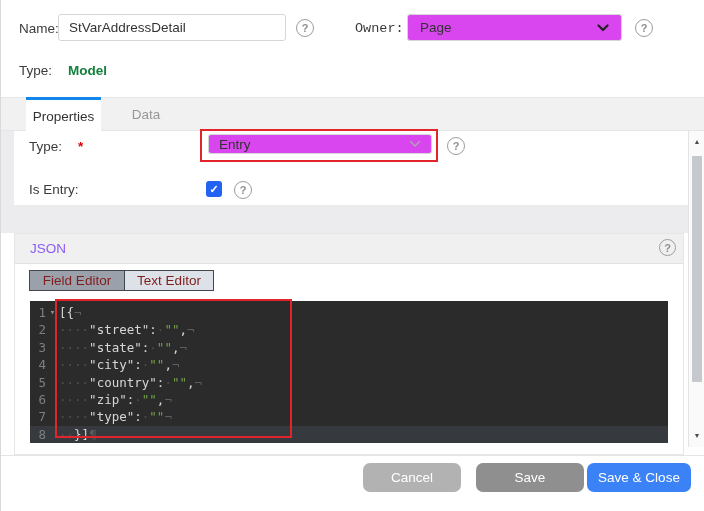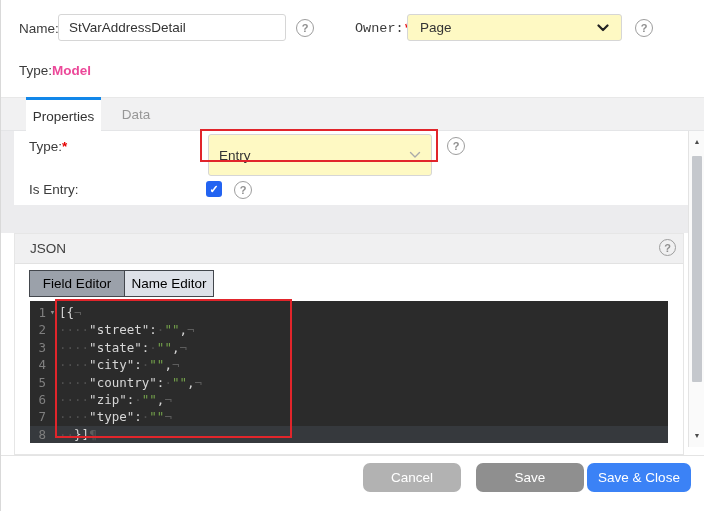--- a/index.html
+++ b/index.html
@@ -1,36 +1,36 @@
 <!DOCTYPE html>
 <html><head>
 <meta charset="utf-8">
 <style>
   html,body { margin:0; padding:0; background:#fff; }
   body { font-family:"Liberation Sans", sans-serif; }
   #app { position:relative; width:704px; height:511px; background:#fff; overflow:hidden; border-left:1px solid #d9d9d9; box-sizing:border-box; }
   .abs { position:absolute; box-sizing:border-box; }
-  .label { font-size:13.5px; color:#3b3b3b; display:flex; gap:0; white-space:nowrap; }
+  .label { font-size:13.5px; color:#3b3b3b; display:flex; gap:16px; white-space:nowrap; }
   .req { color:#e60000; font-weight:bold; }
   .help { width:18px; height:18px; border:1px solid #9d9d9d; border-radius:50%; color:#8f8f8f;
           font-size:11px; font-weight:bold; display:flex; align-items:center; justify-content:center; background:#fff0; }
   .input { border:1px solid #d6d6d6; border-radius:3px; font-family:"Liberation Sans",sans-serif;
            font-size:13.5px; color:#333; padding:0 10px; background:#fff; outline:none; }
-  .sel { background:#fef9c3; border:1px solid #d6d6d6; border-radius:3px; display:flex; align-items:center;
+  .sel { background:#d946ef; border:1px solid #d6d6d6; border-radius:3px; display:flex; align-items:center;
          font-size:13.5px; color:#333; padding:0 12px; justify-content:space-between; cursor:default; }
   .tabstrip { background:#f1f1f2; border-top:1px solid #e8e8e8; border-bottom:1px solid #e4e5e7; }
   .tab { display:flex; align-items:center; justify-content:center; font-size:13.5px; cursor:default; }
   .tab.active { background:#fff; border-top:3px solid #1287e9; color:#333; z-index:3; }
   .tab.inactive { color:#979797; }
   .grayband { background:#ececee; }
   .panel { background:#fff; }
   .json-header { background:#f0f0f1; border-bottom:1px solid #e2e2e2; display:flex; align-items:center; }
-  .json-title { font-size:13.5px; color:#404040; padding-left:15px; }
+  .json-title { font-size:13.5px; color:#8b5cf6; padding-left:15px; }
   .toggle { display:flex; border:1px solid #43474d; }
-  .tbtn { height:25px; display:flex; align-items:center; justify-content:center; font-size:13.5px; color:#000000; cursor:default; }
+  .tbtn { height:19px; display:flex; align-items:center; justify-content:center; font-size:13.5px; color:#7f1d1d; cursor:default; }
   .tbtn.dark { background:#9ba1aa; border-right:1px solid #43474d; }
   .tbtn.light { background:#dde1e8; }
   .editor { background:#2b2b2b; font-family:"DejaVu Sans Mono", monospace; font-size:12.5px;
             line-height:17.4px; color:#d6d6d6; padding-top:3px; overflow:hidden; }
   .cm-line { display:flex; white-space:pre; height:17.4px; }
   .cm-line.active { background:#36393d; }
   .ln { width:16px; text-align:right; color:#7f7f7f; flex:none; }
   .fold { width:13px; text-align:center; color:#8f8f8f; font-size:9px; flex:none; line-height:17.4px; }
   .tk-p { color:#d6d6d6; }
   .tk-w { color:#4f4f4f; }
@@ -42,21 +42,21 @@
   .scrollbar { background:#fafafa; border-left:1px solid #e3e3e3; }
   .scroll-arrow { width:16px; height:14px; display:flex; align-items:center; justify-content:center;
                   font-size:7px; color:#4c4c4c; cursor:default; }
   .scroll-thumb { background:#c5c8cd; border-radius:1px; }
   .footer { background:#fff; border-top:1px solid #e4e4e4; }
   .btn { height:29px; border:none; border-radius:7px; color:#fff; font-size:13.5px;
          font-family:"Liberation Sans",sans-serif; display:flex; align-items:center; justify-content:center; cursor:default; }
   .btn-cancel { background:#b2b2b2; }
   .btn-save { background:#8f8f8f; }
   .btn-primary { background:#3b82f6; }
-  .bold { font-weight:bold; color:#ec4899; }
+  .bold { font-weight:bold; color:#15803d; }
   svg { display:block; }
 </style>
 </head>
 <body>
 
 <div id="app">
 
   <div class="abs label" style="left:18px; top:21px;">
     <span>Name:</span>
     <span class="req">*</span>
@@ -84,34 +84,34 @@
 
   <div class="abs label" style="left:18px; top:63px;">
     <span>Type:</span>
     <span class="bold">Model</span>
   </div>
 
   <div class="abs tabstrip" style="left:0; top:97px; width:704px; height:34px;"></div>
   <div class="abs tab active" style="left:25px; top:97px; width:75px; height:35px;">
     <span>Properties</span>
   </div>
-  <div class="abs tab inactive" style="left:104px; top:97px; width:62px; height:34px;">
+  <div class="abs tab inactive" style="left:114px; top:97px; width:62px; height:34px;">
     <span>Data</span>
   </div>
 
   <div class="abs grayband" style="left:0; top:131px; width:13px; height:74px;"></div>
   <div class="abs grayband" style="left:0; top:205px; width:687px; height:28px;"></div>
 
   <div class="abs panel" style="left:13px; top:131px; width:670px; height:74px;"></div>
 
   <div class="abs label" style="left:28px; top:139px;">
     <span>Type:</span>
     <span class="req">*</span>
   </div>
-  <div class="abs sel" style="left:207px; top:134px; width:224px; height:42px; padding:0 10px;">
+  <div class="abs sel" style="left:207px; top:134px; width:224px; height:20px; padding:0 10px;">
     <span>Entry</span>
     <span>
       <svg width="12" height="8" viewBox="0 0 12 8">
           <path d="M1.5 1.5 L6 6 L10.5 1.5" fill="none" stroke="#aaa" stroke-width="1.4" stroke-linecap="round" stroke-linejoin="round"></path>
         </svg>
     </span>
   </div>
   <div class="abs redbox" style="left:199px; top:129px; width:238px; height:33px;"></div>
   <div class="abs help" style="left:446px; top:137px;">
     <span>?</span>
@@ -134,21 +134,21 @@
   </div>
   <div class="abs help" style="left:658px; top:239px; width:17px; height:17px;">
     <span>?</span>
   </div>
 
   <div class="abs toggle" style="left:28px; top:270px;">
     <div class="tbtn dark" style="width:94px;">
       <span>Field Editor</span>
     </div>
     <div class="tbtn light" style="width:88px;">
-      <span>Name Editor</span>
+      <span>Text Editor</span>
     </div>
   </div>
 
   <div class="abs editor" style="left:29px; top:301px; width:638px; height:142px;">
     <div>
         <div class="cm-line"><span class="ln">1</span><span class="fold">▾</span><span class="code"><span class="tk-p">[{</span><span class="tk-e">¬</span></span></div>
         <div class="cm-line"><span class="ln">2</span><span class="fold"></span><span class="code"><span class="tk-w">····</span><span class="tk-p">"street":</span><span class="tk-w">·</span><span class="tk-s">""</span><span class="tk-p">,</span><span class="tk-e">¬</span></span></div>
         <div class="cm-line"><span class="ln">3</span><span class="fold"></span><span class="code"><span class="tk-w">····</span><span class="tk-p">"state":</span><span class="tk-w">·</span><span class="tk-s">""</span><span class="tk-p">,</span><span class="tk-e">¬</span></span></div>
         <div class="cm-line"><span class="ln">4</span><span class="fold"></span><span class="code"><span class="tk-w">····</span><span class="tk-p">"city":</span><span class="tk-w">·</span><span class="tk-s">""</span><span class="tk-p">,</span><span class="tk-e">¬</span></span></div>
         <div class="cm-line"><span class="ln">5</span><span class="fold"></span><span class="code"><span class="tk-w">····</span><span class="tk-p">"country":</span><span class="tk-w">·</span><span class="tk-s">""</span><span class="tk-p">,</span><span class="tk-e">¬</span></span></div>

